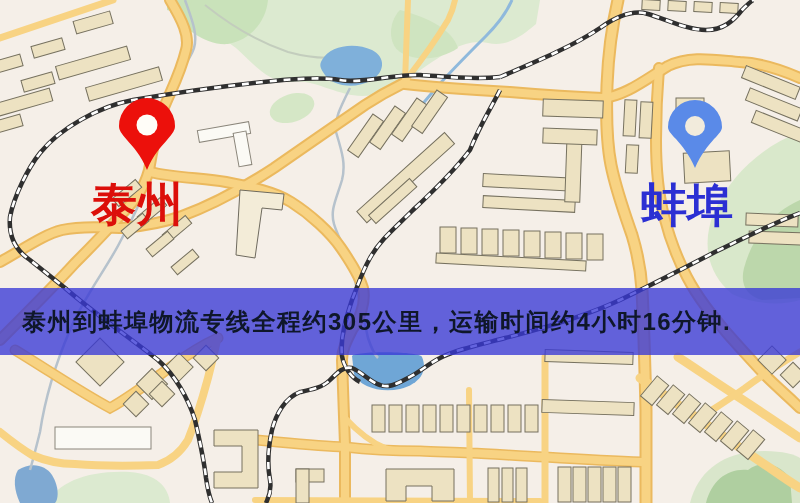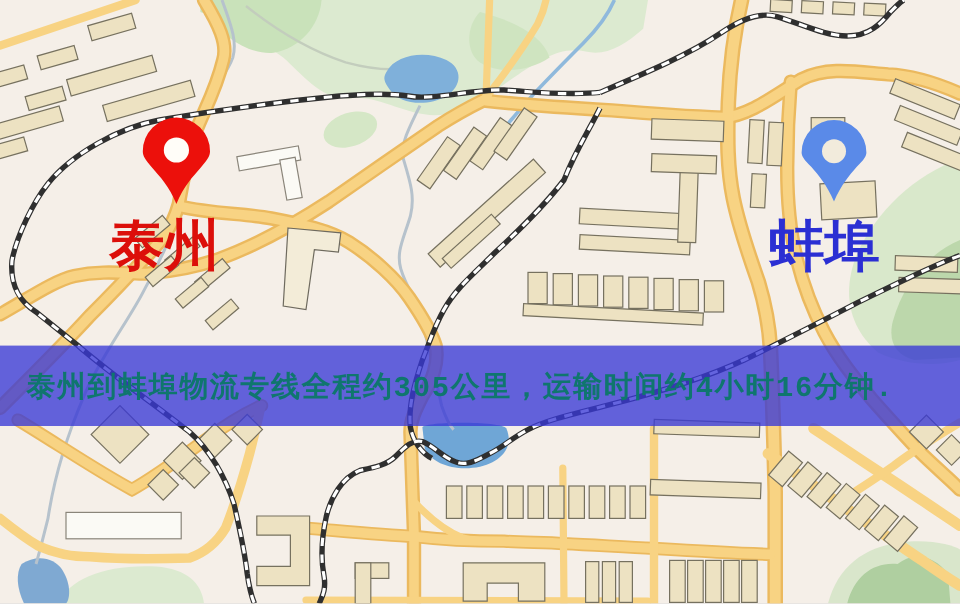--- a/index.html
+++ b/index.html
@@ -1,22 +1,22 @@
 <!DOCTYPE html>
 <html><head>
 <meta charset="utf-8">
 <style>
   html,body{margin:0;padding:0;background:#ddd;font-family:"Liberation Sans",sans-serif;}
   .stage{position:relative;width:800px;height:503px;overflow:hidden;background:#f5efe8;}
   .map-svg{position:absolute;left:0;top:0;width:800px;height:503px;display:block;}
   .banner{position:absolute;left:0;top:288px;width:800px;height:67px;
           background:rgba(56,56,214,0.78);display:flex;align-items:center;
           box-sizing:border-box;padding-left:22px;z-index:5;}
-  .banner span{color:#0f766e;font-size:24px;font-weight:600;letter-spacing:1.5px;
-          font-family:Liberation Mono, monospace;white-space:nowrap;}
+  .banner span{color:#0f172a;font-size:24px;font-weight:600;letter-spacing:1.5px;
+          font-family:Liberation Sans, sans-serif;white-space:nowrap;}
   .marker-label{font-family:"Liberation Serif",serif;font-weight:bold;font-size:46px;}
 </style>
 </head>
 <body>
 
 <div class="stage">
 
 <svg class="map-svg" viewBox="0 0 800 503" xmlns="http://www.w3.org/2000/svg">
 
   <rect x="0" y="0" width="800" height="503" fill="#f5efe8"></rect>

